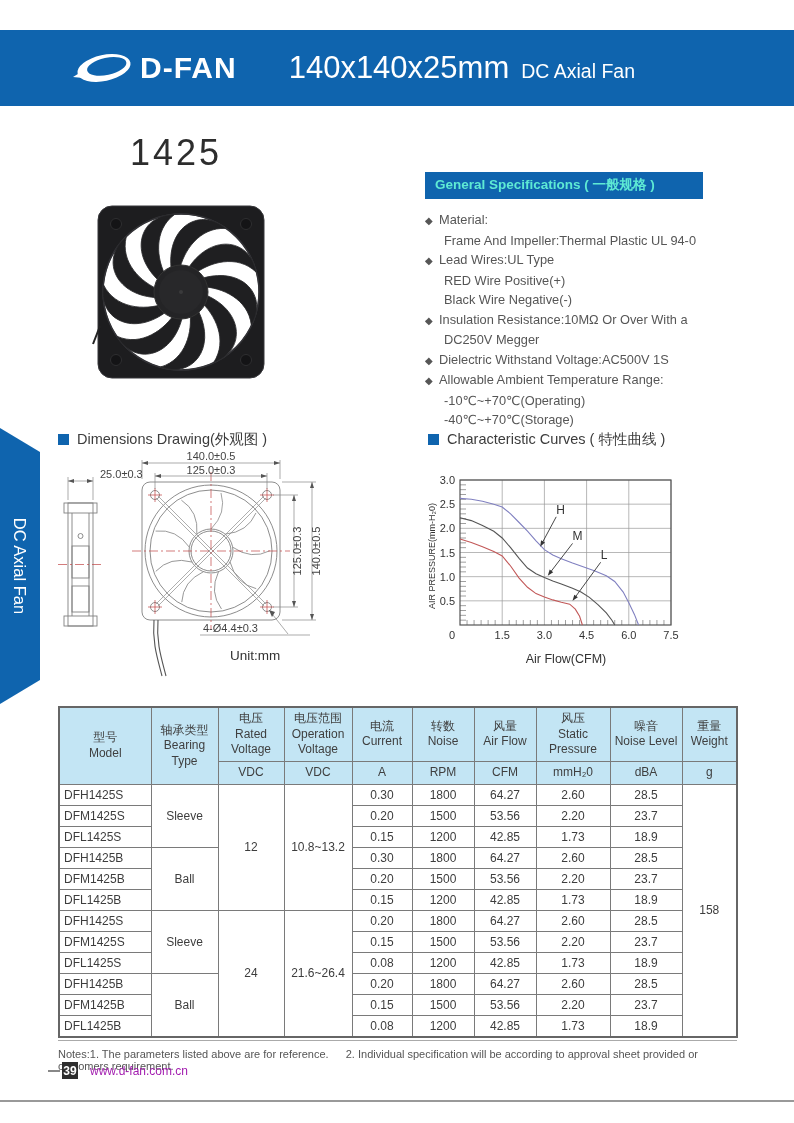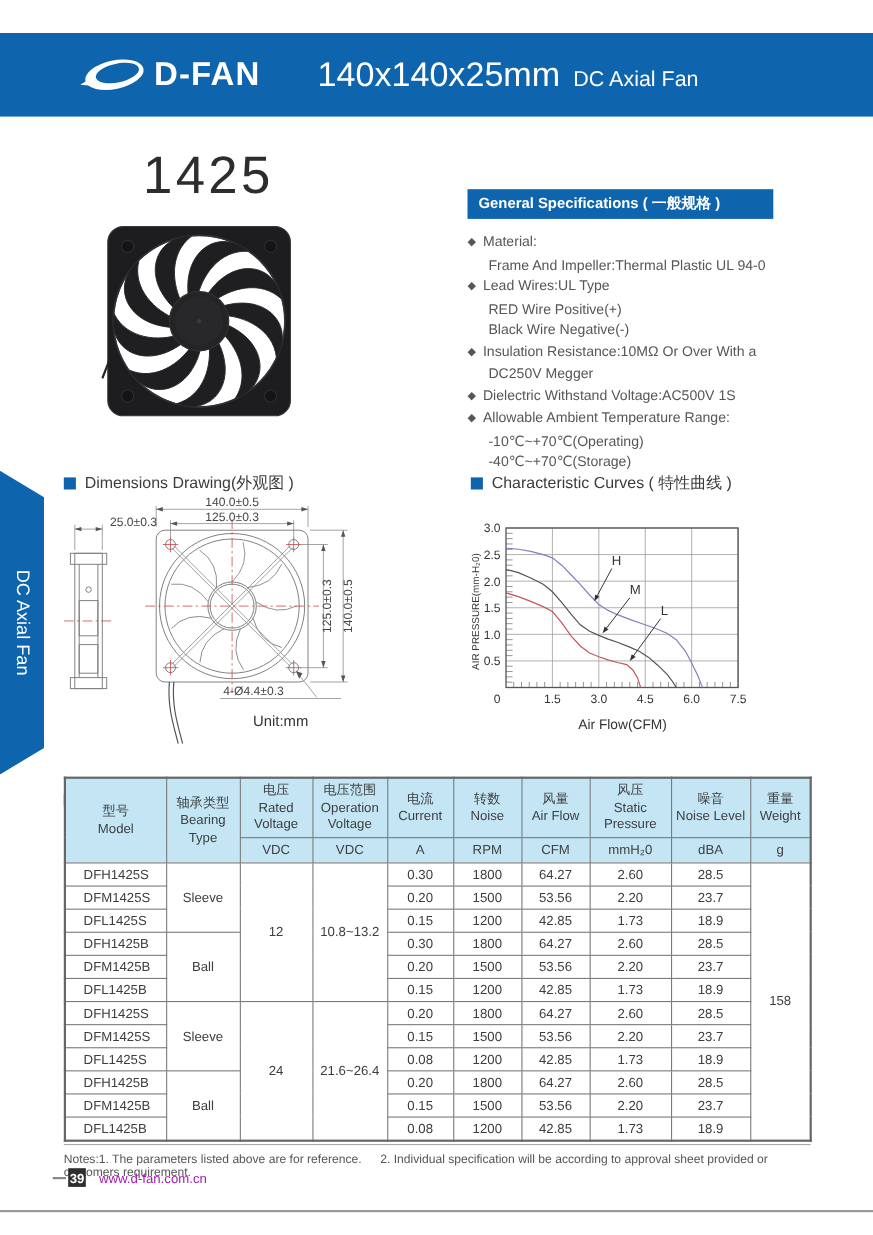--- a/index.html
+++ b/index.html
@@ -13,46 +13,46 @@
   .titles{display:flex;align-items:baseline;color:#fff;margin-left:52px;}
   .size-title{font-size:31px;}
   .product-type{font-size:19.5px;margin-left:12px;}
   
   .side-tab{position:absolute;left:0;top:428px;width:40px;height:276px;background:#0f64ae;
             clip-path:polygon(0 0,100% 24px,100% calc(100% - 24px),0 100%);}
   .side-tab-label{position:absolute;left:0;top:0;width:276px;height:40px;
             transform:rotate(90deg) translateY(-40px);transform-origin:top left;
             display:flex;align-items:center;justify-content:center;color:#fff;font-size:16.5px;}
   
-  .model-title{position:absolute;left:130px;top:132px;font-size:48px;color:#2d2d2d;letter-spacing:3px;}
+  .model-title{position:absolute;left:130px;top:132px;font-size:36px;color:#2d2d2d;letter-spacing:3px;}
   .fan-photo{position:absolute;left:92px;top:198px;}
   
   .gen-specs{position:absolute;left:425px;top:172px;width:278px;}
-  .gen-title{background:#0f64ae;color:#ffffff;font-size:13.5px;font-weight:bold;padding:4px 10px 5px;}
+  .gen-title{background:#0f64ae;color:#5eead4;font-size:13.5px;font-weight:bold;padding:4px 10px 5px;}
   .spec-list{margin-top:11px;}
   .spec-line{display:flex;font-size:12.8px;color:#565656;line-height:19.5px;}
   .spec-line .bullet{width:14px;flex:none;font-size:10px;padding-top:1px;}
   .spec-line.cont{padding-left:5px;}
   
   .section-head{position:absolute;display:flex;align-items:center;font-size:14.5px;color:#3c3c3c;}
   .sq{width:11px;height:11px;background:#0f64ae;margin-right:8px;flex:none;}
   #dims-head{left:58px;top:430px;}
   #curves-head{left:428px;top:430px;}
   #spec-head{left:58px;top:718px;}
   .dims-svg{position:absolute;left:58px;top:448px;}
   .curve-wrap{position:absolute;left:426px;top:466px;}
   svg text{font-family:"Liberation Sans","DejaVu Sans",sans-serif;}
   
   .spec-table{position:absolute;left:58px;top:706px;width:678px;border-collapse:collapse;table-layout:fixed;
               border:2px solid #666;}
   .spec-table th,.spec-table td{border:1px solid #7a7a7a;}
   .spec-table thead th{background:#c3e5f4;font-weight:normal;color:#3f3f3f;font-size:12px;line-height:1.3;padding:3px 1px;}
   .spec-table thead tr.units th{height:20px;padding:1px;margin-left:20px;}
   .spec-table tbody td{font-size:12px;color:#3d3d3d;text-align:center;height:20px;padding:0 2px;}
-  .spec-table tbody td.model-cell{text-align:left;padding-left:16px;}
+  .spec-table tbody td.model-cell{text-align:left;padding-left:4px;}
   
   .notes-hr{position:absolute;left:58px;top:1040px;width:679px;border-top:1px solid #aaa;}
   .notes{position:absolute;left:58px;top:1048px;width:690px;font-size:11px;color:#555;}
   .notes span + span{margin-left:14px;}
   .badge-row{position:absolute;left:48px;top:1062px;display:flex;align-items:center;}
   .badge-dash{width:12px;height:2px;background:#888;margin-right:2px;}
   .badge{background:#2e2e2e;color:#fff;font-size:12px;font-weight:bold;width:16px;height:17px;
          display:flex;align-items:center;justify-content:center;}
   .website{margin-left:12px;font-size:12px;color:#a21caf;}
   .bottom-rule{position:absolute;left:0;top:1100px;width:794px;border-top:2px solid #999;}

